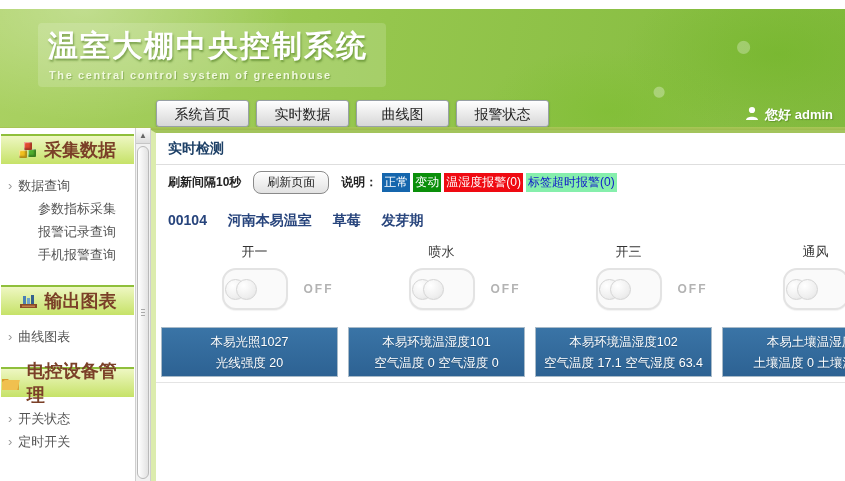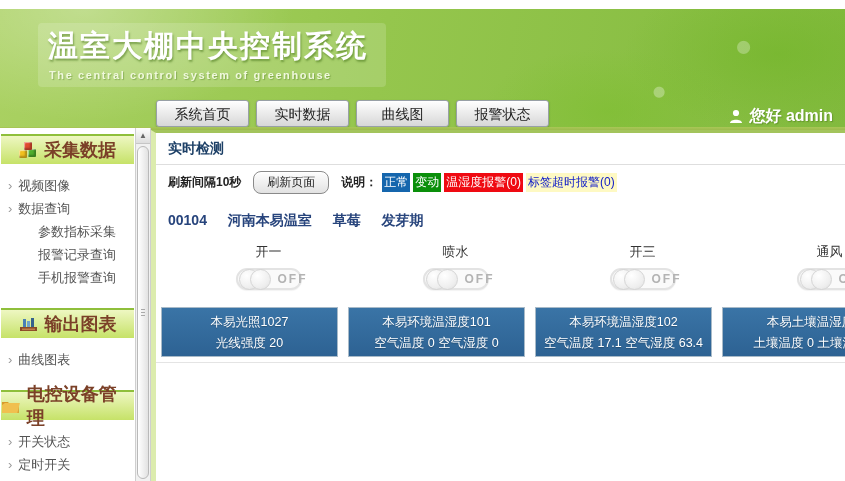--- a/index.html
+++ b/index.html
@@ -21,22 +21,22 @@
   .app-title { font-size:30px; font-weight:bold; color:#ffffff; letter-spacing:2px;
     margin:3px 0 0 10px; text-shadow:1px 2px 2px rgba(70,115,25,0.55); }
   .app-subtitle { font-size:11px; font-weight:bold; color:#f0f8dd; letter-spacing:1.6px;
     margin:2px 0 0 11px; text-shadow:1px 1px 1px rgba(70,115,25,0.4); }
 
   .tabs { position:absolute; left:156px; top:91px; display:flex; gap:7px; }
   .tab { width:93px; height:27px; line-height:26px; text-align:center; font-size:14px; color:#222;
     background:linear-gradient(#ffffff,#e9e9e9 55%,#d7d7d7); border:1px solid #98a0a6;
     border-radius:3px; box-shadow:0 1px 2px rgba(40,70,10,0.35), inset 0 1px 0 #fff; cursor:pointer; }
 
-  .user { position:absolute; right:12px; top:97px; display:flex; align-items:center; gap:6px;
-    color:#ffffff; font-size:16px; font-weight:bold; cursor:pointer;
+  .user { position:absolute; right:12px; top:97px; display:flex; align-items:flex-start; gap:6px;
+    color:#ffffff; font-size:13px; font-weight:bold; cursor:pointer;
     text-shadow:1px 1px 1px rgba(70,115,25,0.5); }
 
   .header-bar { position:absolute; left:0; top:118px; width:845px; height:10px;
     background:linear-gradient(#a9c757,#7f9e33); }
 
   
   .sidebar { position:absolute; left:0; top:128px; width:135px; bottom:0; background:#fff; }
   .side-header { margin:6px 1px 0 1px; height:30px; border-top:2px solid #8fbf3b;
     background:linear-gradient(#eef7c2,#c6e268); display:flex; align-items:center;
     justify-content:center; gap:7px; color:#7b4028; font-size:18px; font-weight:bold; cursor:pointer; }
@@ -73,25 +73,25 @@
   .refresh-label { font-weight:bold; color:#222; }
   .refresh-btn { margin:0 12px; padding:2px 13px; font-size:12px; color:#222;
     font-family:"Liberation Sans", sans-serif; background:linear-gradient(#fefefe,#e2e2e2);
     border:1px solid #8a8a8a; border-radius:8px; box-shadow:inset 0 1px 0 #fff; cursor:pointer; }
   .legend-label { font-weight:bold; color:#222; margin-right:5px; }
   .chip { padding:1px 2px; margin-right:3px; font-size:12px; white-space:nowrap; }
 
   .gh-row { margin:13px 0 0 12px; font-size:14px; font-weight:bold; color:#27447c; }
   .gh-row span { margin-right:17px; }
 
-  .switch-row { display:flex; margin-top:13px; padding-left:19px;align-items:center; }
+  .switch-row { display:flex; margin-top:13px; padding-left:5px;align-items:center; }
   .switch-col { flex:0 0 187px; display:flex; flex-direction:column; align-items:center; }
   .switch-label { font-size:13px; color:#333; margin-bottom:7px; }
-  .toggle { width:66px; height:22px; border-radius:14px; background:#fafafa; border:2px solid #e3e3e3;
-    display:flex; align-items:center; cursor:pointer; box-shadow:0 1px 1px rgba(0,0,0,0.05); }
+  .toggle { width:66px; height:42px; border-radius:14px; background:#fafafa; border:2px solid #e3e3e3;
+    display:flex; align-items:center; cursor:pointer; box-shadow:0 1px 1px rgba(0,0,0,0.05);gap:40px; }
   .knob { display:flex; margin-left:1px; }
   .knob b { width:21px; height:21px; border-radius:50%; box-sizing:border-box;
     background:radial-gradient(circle at 35% 30%, #ffffff 0%, #eeeeee 65%, #dcdcdc 100%);
     border:1px solid #d5d5d5; }
   .knob b + b { margin-left:-10px; }
   .off-text { margin-left:7px; color:#b3b3b3; font-weight:bold; font-size:12px; letter-spacing:2px; }
 
   .cards-row { display:flex; gap:10px; margin-top:17px; padding-left:5px; width:920px; }
   .card { flex:0 0 177px; height:50px; text-align:center; color:#fff; font-size:12.5px;
     background:linear-gradient(#3a74a6,#2d6293); border:1px solid #a8bac8;
@@ -133,21 +133,20 @@
 
     <div class="side-header">
       <span class="cubes-icon">
         <i class="c-y"></i>
           <i class="c-g"></i>
           <i class="c-r"></i>
       </span>
       <span>采集数据</span>
     </div>
     <ul class="side-list">
-      <li class="side-item"><span class="arrow">›</span><span>视频图像</span></li>
       <li class="side-item"><span class="arrow">›</span><span>数据查询</span></li>
       <li class="side-item sub"><span>参数指标采集</span></li>
       <li class="side-item sub"><span>报警记录查询</span></li>
       <li class="side-item sub"><span>手机报警查询</span></li>
     </ul>
 
     <div class="side-header">
       <svg width="19" height="15" viewBox="0 0 19 15">
         <rect x="4" y="2" width="3" height="9" fill="#4a7fb5"></rect>
         <rect x="8" y="4" width="3" height="7" fill="#6fa3c9"></rect>
@@ -185,21 +184,21 @@
 
     <div class="panel-title">实时检测</div>
 
     <div class="toolbar">
       <span class="refresh-label">刷新间隔10秒</span>
       <button class="refresh-btn">刷新页面</button>
       <span class="legend-label">说明：</span>
       <span class="chip" style="background-color: rgb(21, 102, 173); color: rgb(255, 255, 255);">正常</span>
       <span class="chip" style="background-color: rgb(10, 143, 10); color: rgb(255, 255, 255);">变动</span>
       <span class="chip" style="background-color: rgb(239, 10, 18); color: rgb(255, 255, 255);">温湿度报警(0)</span>
-      <span class="chip" style="background-color: #fef9c3; color: rgb(20, 32, 200);">标签超时报警(0)</span>
+      <span class="chip" style="background-color: #86efac; color: rgb(20, 32, 200);">标签超时报警(0)</span>
     </div>
 
     <div class="gh-row">
       <span>00104</span>
       <span>河南本易温室</span>
       <span>草莓</span>
       <span>发芽期</span>
     </div>
 
     <div class="switch-row">

